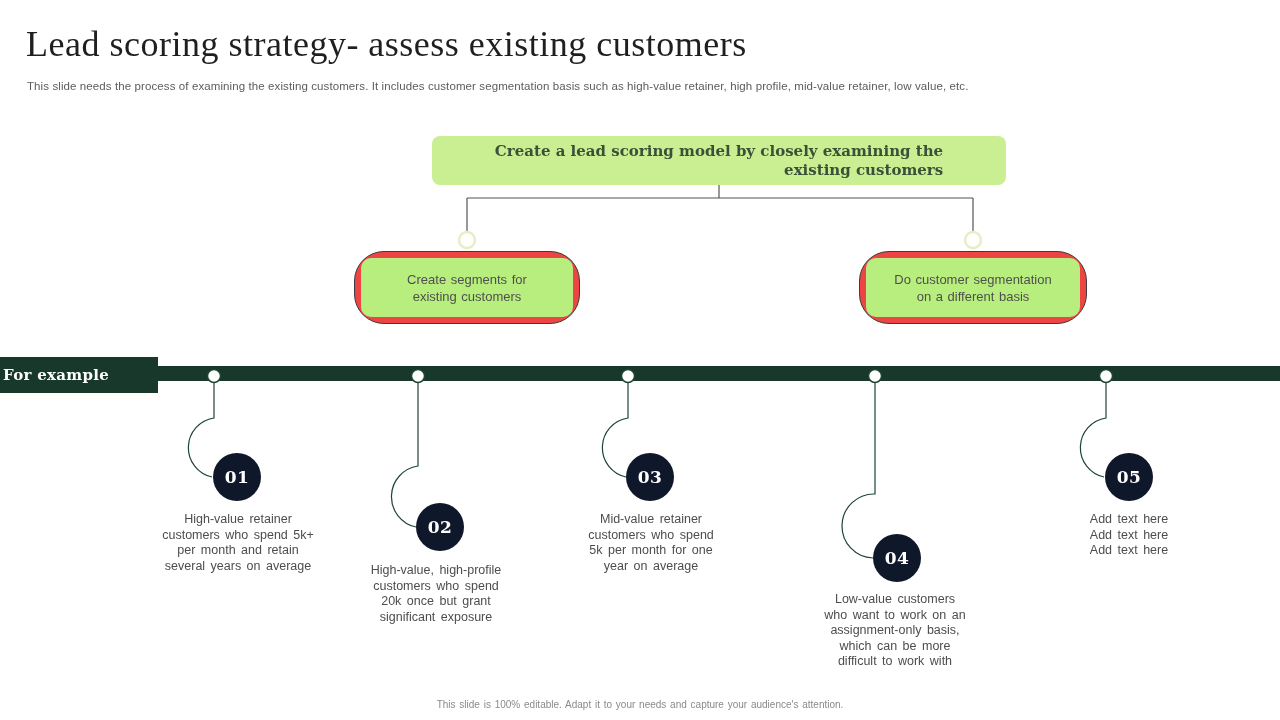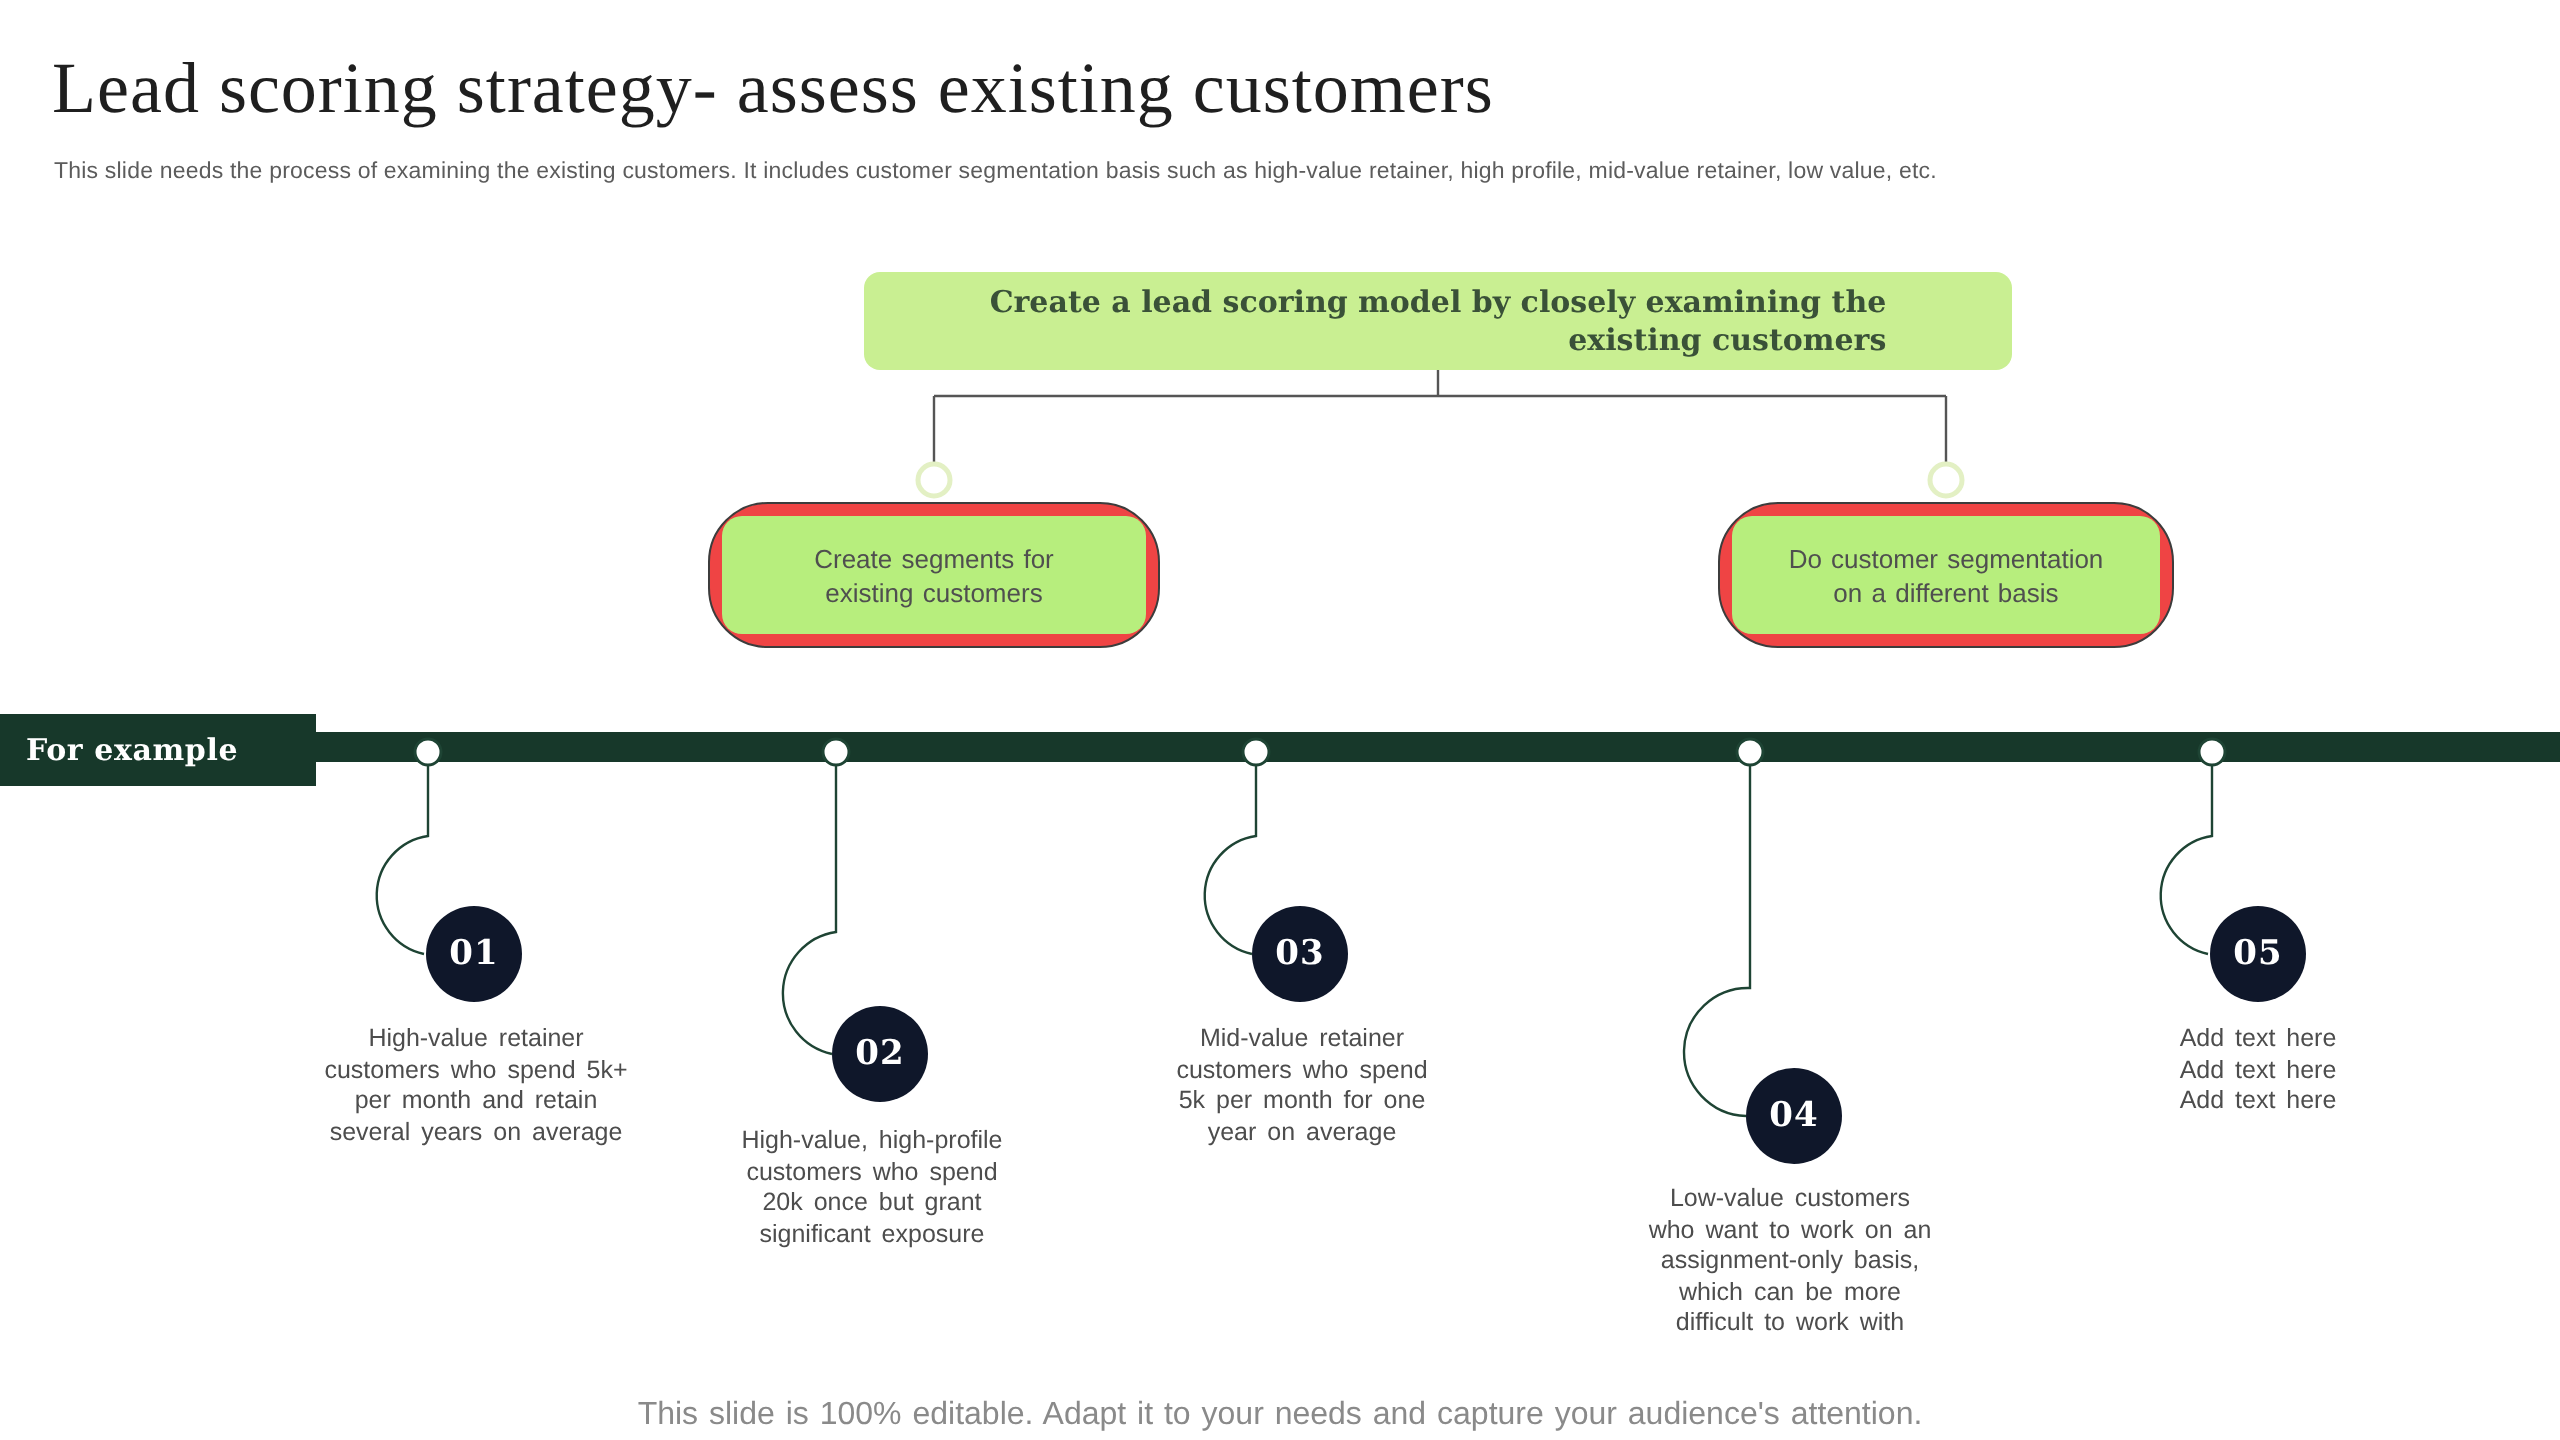--- a/index.html
+++ b/index.html
@@ -32,41 +32,41 @@
   .child-right{left:859px;width:228px;padding-left:40px;}
   .child-inner{
     position:absolute;left:6px;right:6px;top:6px;bottom:6px;
     background:#b7ee7d;border-radius:10px;
     display:flex;align-items:center;justify-content:center;text-align:center;
     font-size:13px;line-height:17px;color:#4f4f4f;white-space:pre-line;word-spacing:1px;
   }
   
   .for-example{
     position:absolute;left:0;top:357px;width:158px;height:36px;box-sizing:border-box;
-    background:#17382a;color:#ffffff;display:flex;align-items:center;padding-left:13px;
+    background:#17382a;color:#ffffff;display:flex;align-items:center;padding-left:3px;
     font-family:"DejaVu Serif",serif;font-weight:700;font-size:15px;letter-spacing:.3px;
   }
   .bar{position:absolute;left:158px;top:366px;width:1122px;height:15px;background:#17382a;}
   .decor{position:absolute;left:0;top:0;width:1280px;height:720px;pointer-events:none;}
   .num-circle{
     position:absolute;width:48px;height:48px;border-radius:50%;background:#0f172a;
     color:#ffffff;display:flex;align-items:center;justify-content:center;
     font-family:"DejaVu Serif",serif;font-weight:700;font-size:17px;letter-spacing:.5px;
   }
   .nc1{left:213px;top:453px;} .nc2{left:416px;top:503px;} .nc3{left:626px;top:453px;}
   .nc4{left:873px;top:534px;} .nc5{left:1105px;top:453px;}
   .item-text{
     position:absolute;width:210px;text-align:center;
     font-size:12.5px;line-height:15.5px;color:#4d4d4d;white-space:pre-line;word-spacing:2px;
   }
   .it1{left:133px;top:512px;} .it2{left:331px;top:563px;} .it3{left:546px;top:512px;}
   .it4{left:790px;top:592px;} .it5{left:1024px;top:512px;}
   .footer{
     position:absolute;left:0;top:699px;width:1280px;margin:0;text-align:center;
-    font-size:16px;color:#8a8a8a;word-spacing:1px;
+    font-size:10px;color:#8a8a8a;word-spacing:1px;
   }
 </style>
 </head>
 <body>
 
 <div>
 
   <h1 class="title">Lead scoring strategy- assess existing customers</h1>
   <p class="subtitle">This slide needs the process of examining the existing customers. It includes customer segmentation basis such as high-value retainer, high profile, mid-value retainer,  low value, etc.</p>
 

